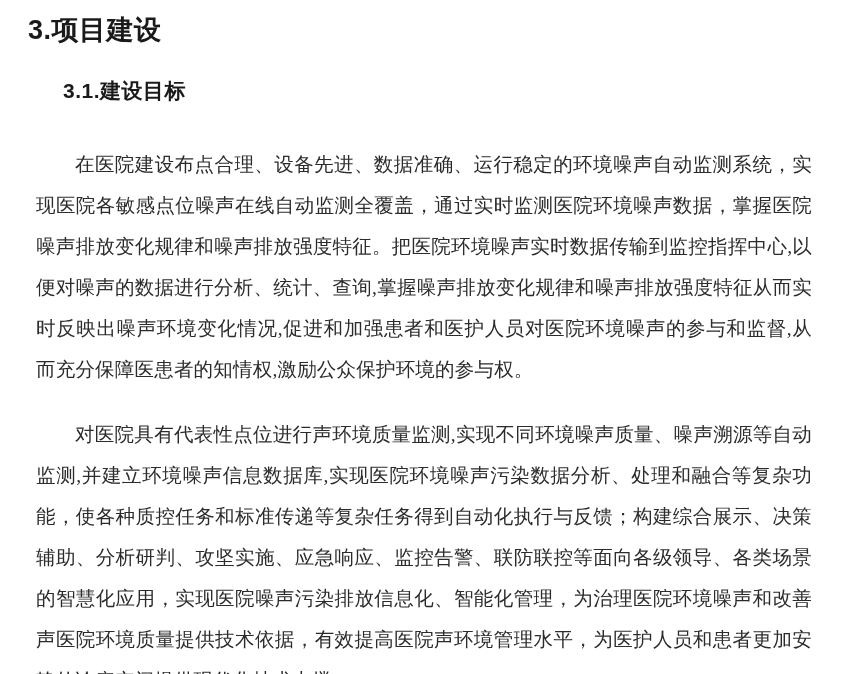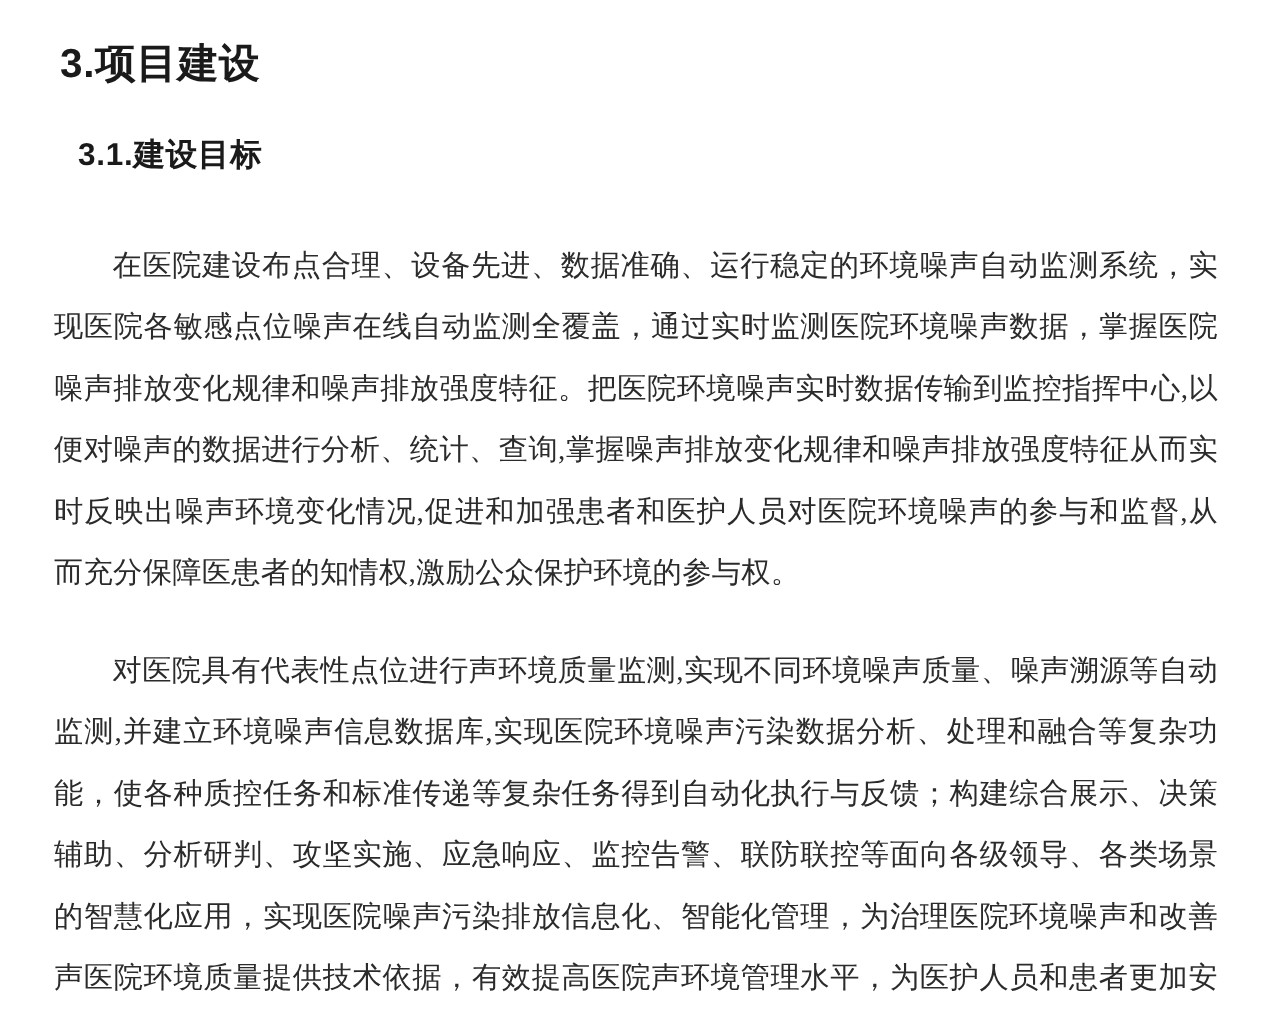--- a/index.html
+++ b/index.html
@@ -16,31 +16,31 @@
   }
   .page {
     position: relative;
     width: 850px;
     height: 674px;
     box-sizing: border-box;
     padding: 0;
     background: #ffffff;
   }
   .h1 {
-    margin: 12px;
+    margin: 0;
     padding: 14px 0 0 28px;
     font-family: "Liberation Sans", "DejaVu Sans", sans-serif;
     font-size: 27px;
     font-weight: bold;
     letter-spacing: 0.5px;
     color: #1a1a1a;
     line-height: 1.25;
   }
   .h2 {
-    margin: 0;
+    margin: 11px;
     padding: 18px 0 0 52px;
     font-family: "Liberation Sans", "DejaVu Sans", sans-serif;
     font-size: 21px;
     font-weight: bold;
     letter-spacing: 0.5px;
     color: #1a1a1a;
     line-height: 1.3;
   }
   .body-block {
     padding: 0 26px 0 24px;

